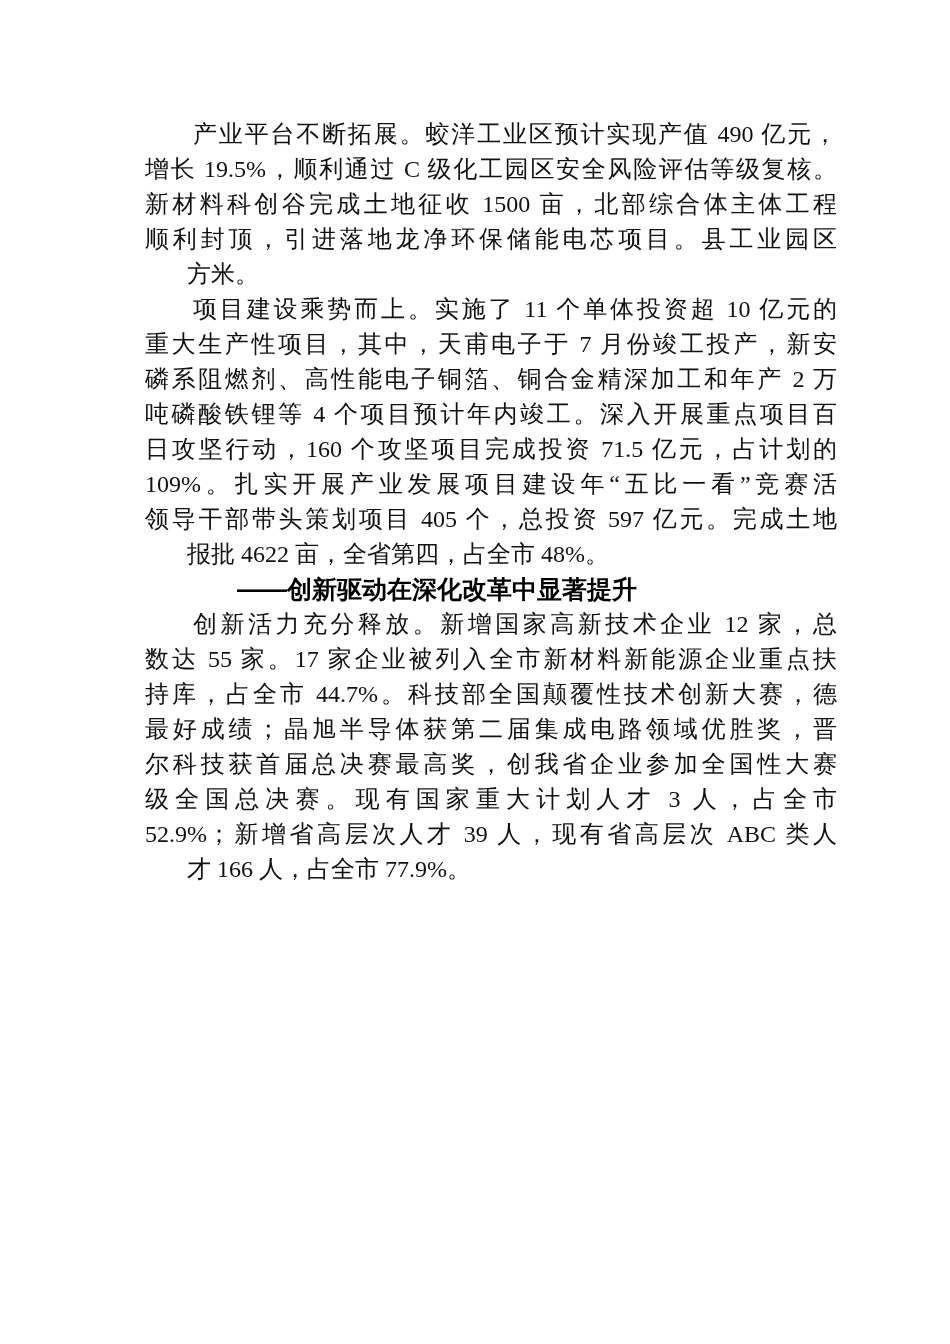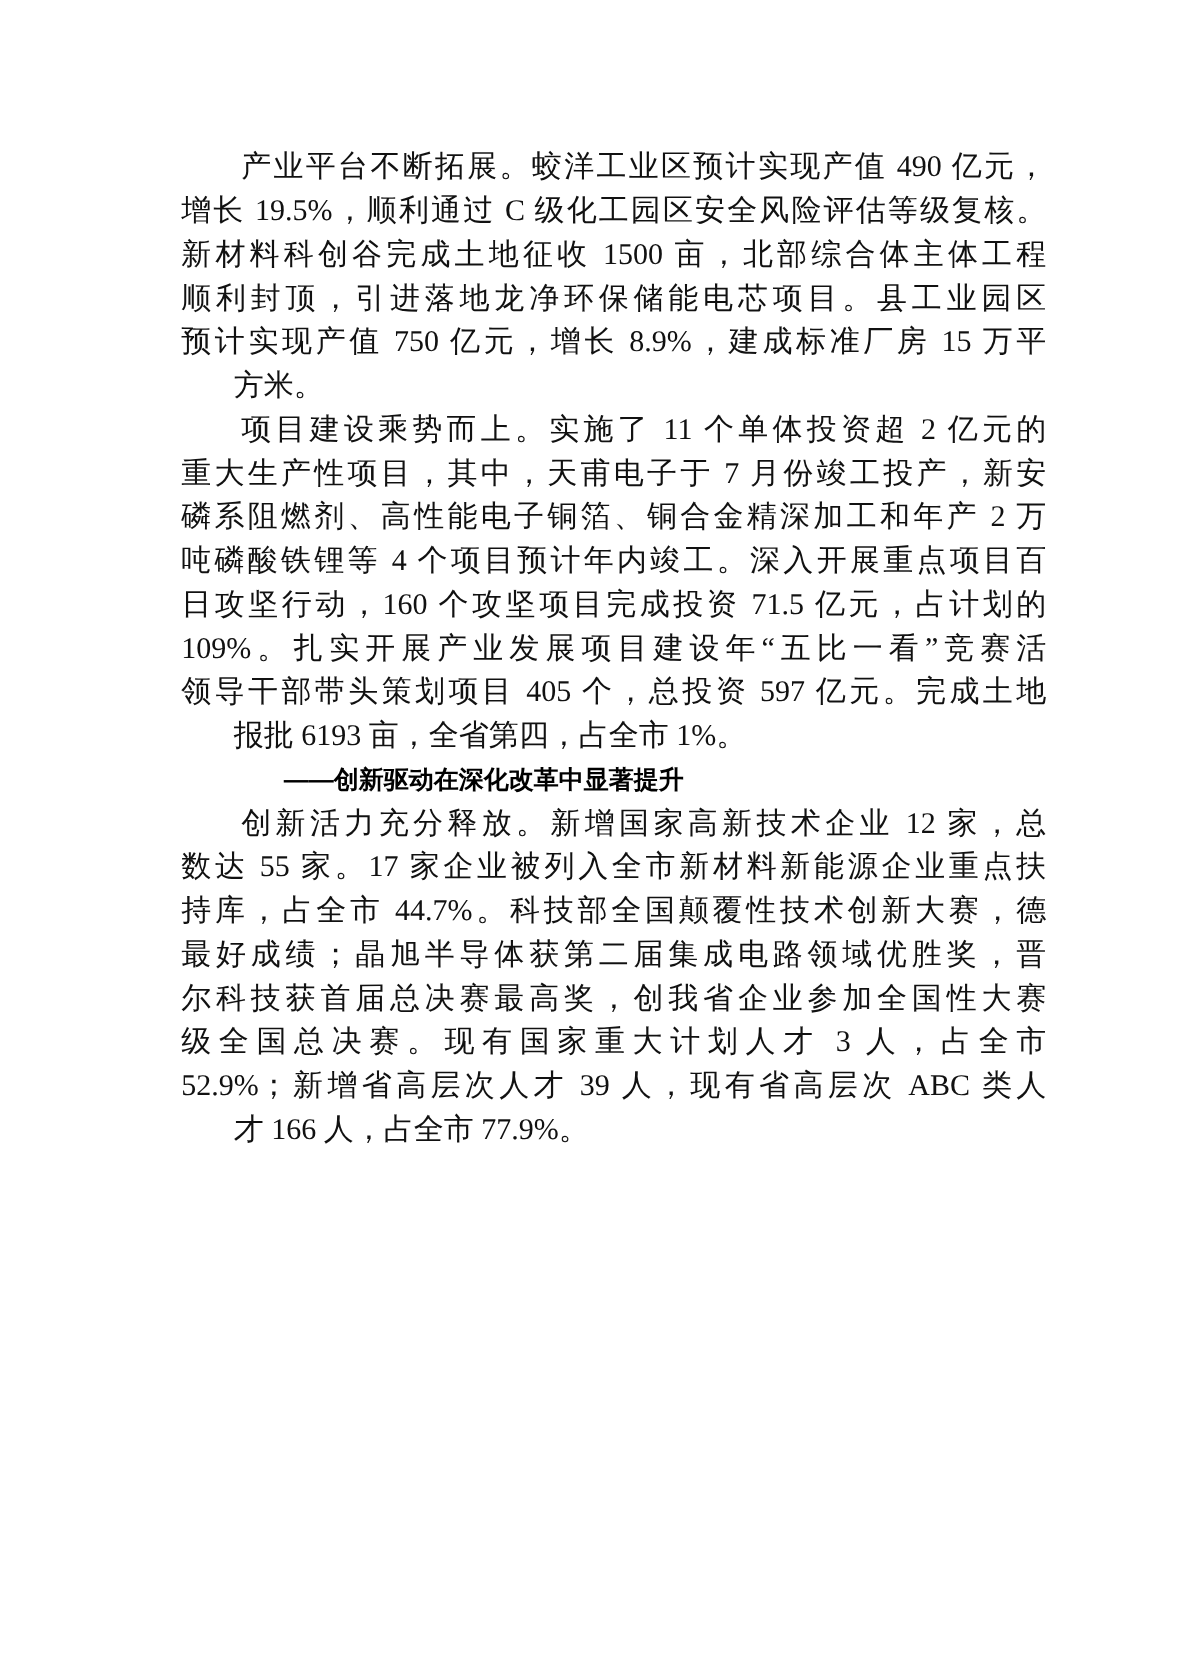--- a/index.html
+++ b/index.html
@@ -36,48 +36,47 @@
   .line.first {
     text-indent: 2em;
   }
   .line.last {
     text-align-last: left;
     margin-left: 42px;
   }
   .para.heading .line {
     font-family: "Liberation Sans", "DejaVu Sans", sans-serif;
     font-weight: 700;
-    font-size: 20px;
+    font-size: 25px;
     color: var(--heading-color, #000000);
     text-align-last: left;
     white-space: nowrap;
   }
 </style>
 </head>
 <body>
 
 <div class="page">
   <div class="text-column" id="text-column">
       <div class="para body">
         <div class="line first">产业平台不断拓展。蛟洋工业区预计实现产值 490 亿元，</div>
         <div class="line">增长 19.5%，顺利通过 C 级化工园区安全风险评估等级复核。</div>
         <div class="line">新材料科创谷完成土地征收 1500 亩，北部综合体主体工程</div>
         <div class="line">顺利封顶，引进落地龙净环保储能电芯项目。县工业园区</div>
-        <div class="line">预计实现产值 750 亿元，增长 8.9%，建成标准厂房 15 万平</div>
         <div class="line last">方米。</div>
       </div>
       <div class="para body">
-        <div class="line first">项目建设乘势而上。实施了 11 个单体投资超 2 亿元的</div>
+        <div class="line first">项目建设乘势而上。实施了 11 个单体投资超 10 亿元的</div>
         <div class="line">重大生产性项目，其中，天甫电子于 7 月份竣工投产，新安</div>
         <div class="line">磷系阻燃剂、高性能电子铜箔、铜合金精深加工和年产 2 万</div>
         <div class="line">吨磷酸铁锂等 4 个项目预计年内竣工。深入开展重点项目百</div>
         <div class="line">日攻坚行动，160 个攻坚项目完成投资 71.5 亿元，占计划的</div>
         <div class="line">109%。扎实开展产业发展项目建设年“五比一看”竞赛活</div>
         <div class="line">领导干部带头策划项目 405 个，总投资 597 亿元。完成土地</div>
-        <div class="line last">报批 6193 亩，全省第四，占全市 1%。</div>
+        <div class="line last">报批 4622 亩，全省第四，占全市 48%。</div>
       </div>
       <div class="para heading">
         <div class="line first last">——创新驱动在深化改革中显著提升</div>
       </div>
       <div class="para body">
         <div class="line first">创新活力充分释放。新增国家高新技术企业 12 家，总</div>
         <div class="line">数达 55 家。17 家企业被列入全市新材料新能源企业重点扶</div>
         <div class="line">持库，占全市 44.7%。科技部全国颠覆性技术创新大赛，德</div>
         <div class="line">最好成绩；晶旭半导体获第二届集成电路领域优胜奖，晋</div>
         <div class="line">尔科技获首届总决赛最高奖，创我省企业参加全国性大赛</div>

